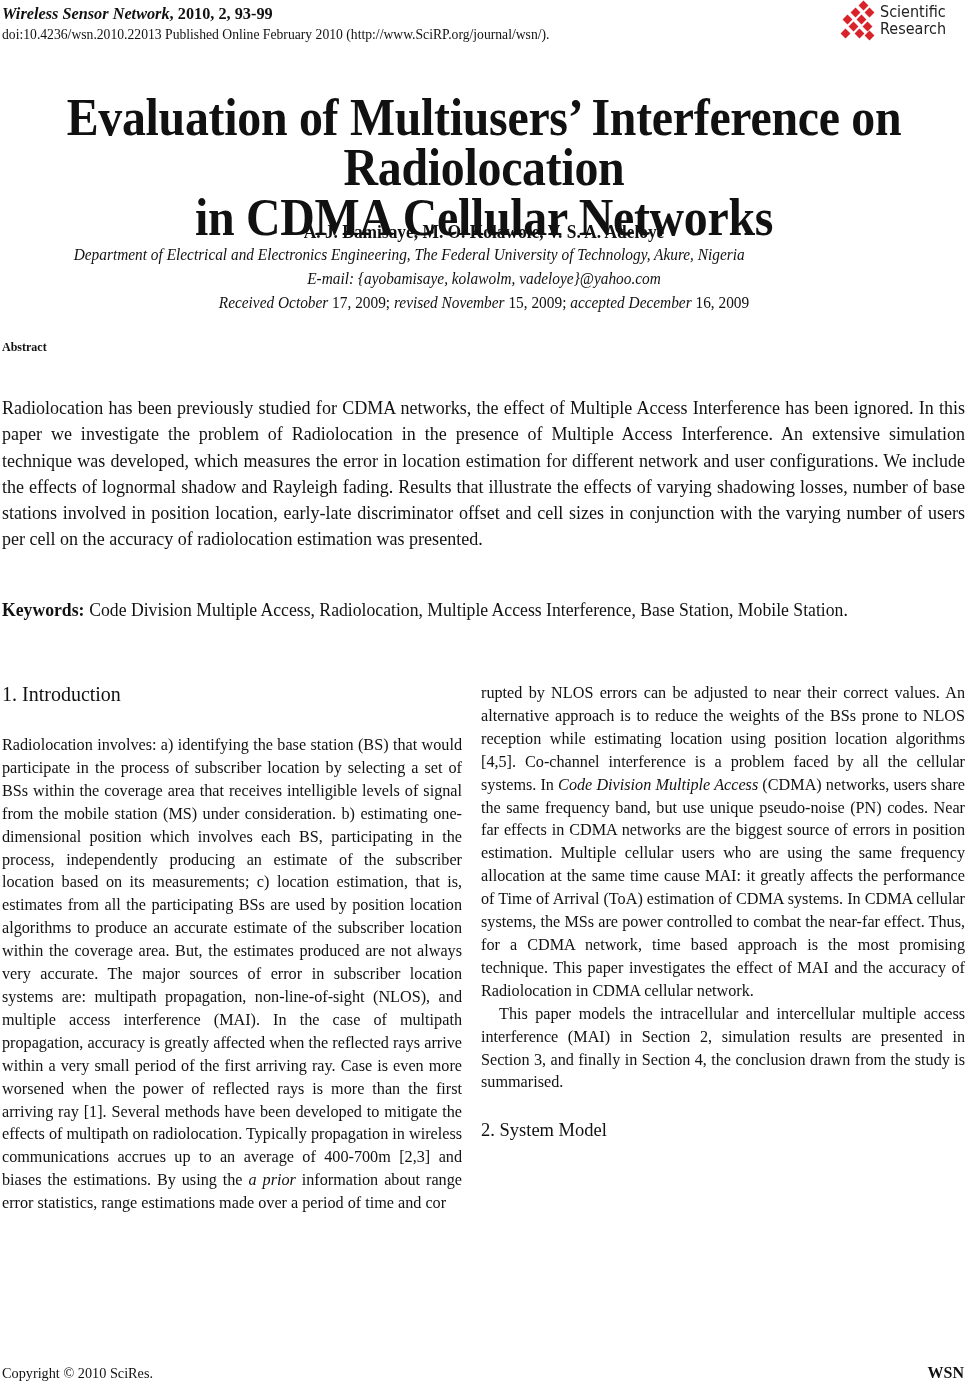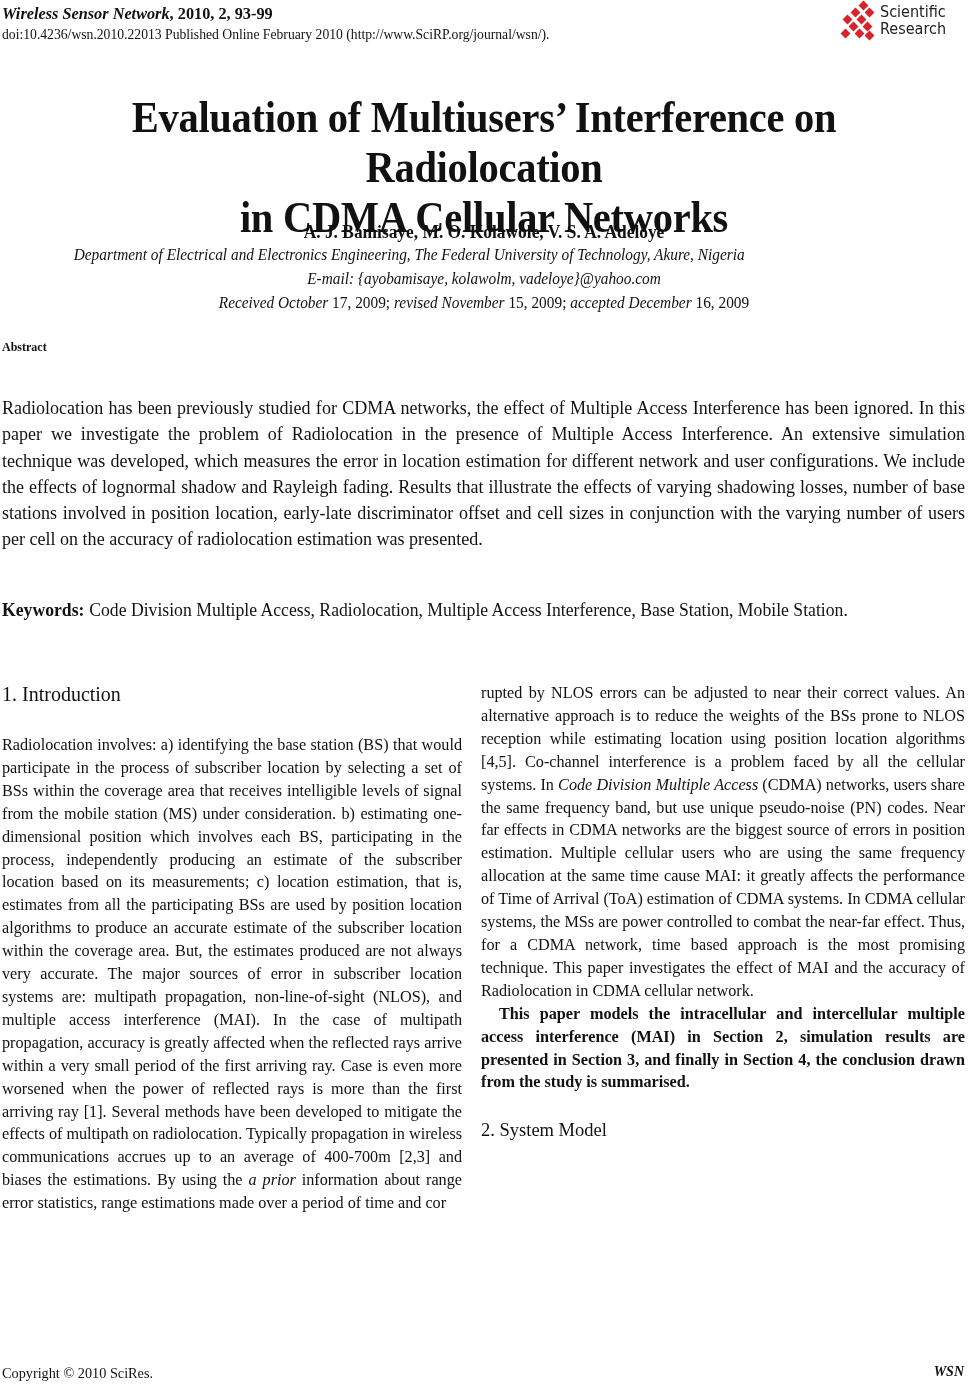--- a/index.html
+++ b/index.html
@@ -13,21 +13,21 @@
   #journal-line .jvol { font-weight: bold; }
   #doi-line { font-size: 15px; line-height: 20px; transform: scaleX(0.91); transform-origin: left; white-space: nowrap; }
 
   #publisher-logo { position: absolute; right: 2px; top: 0px; display: flex; align-items: center; }
   #logo-mark { width: 40px; height: 40px; position: relative; }
   #logo-mark i { position: absolute; width: 7px; height: 7px; background: #d8232a; transform: rotate(45deg); }
   #logo-text { font-family: "DejaVu Sans", sans-serif; font-size: 16px; line-height: 17px; color: #222; transform: scaleX(0.9); transform-origin: left; margin-left: 2px; width: 86px; }
 
   #paper-title {
     position: absolute; left: 0; width: 968px; top: 93px; text-align: center;
-    font-weight: bold; font-size: 44px; line-height: 50px; letter-spacing: -0.3px;
+    font-weight: bold; font-size: 52px; line-height: 50px; letter-spacing: -0.3px;
   }
   #paper-title span { display: block; transform: scaleX(0.92); }
 
   #authors { position: absolute; left: 0; width: 968px; top: 222px; text-align: center; font-weight: bold; font-size: 18.5px; transform: scaleX(0.94); }
   #affiliation { position: absolute; left: 0; width: 880px; top: 245px; text-align: center; font-style: italic; font-size: 16.5px; transform: scaleX(0.93); transform-origin: left; white-space: nowrap; }
   #email { position: absolute; left: 0; width: 968px; top: 269px; text-align: center; font-style: italic; font-size: 16.5px; transform: scaleX(0.93); }
   #dates { position: absolute; left: 0; width: 968px; top: 293px; text-align: center; font-size: 16.5px; transform: scaleX(0.93); }
   #dates em { font-style: italic; }
 
   #abstract-heading { position: absolute; left: 2px; top: 340px; font-weight: bold; font-size: 12px; }
@@ -40,26 +40,26 @@
   #keywords { position: absolute; left: 2px; top: 597px; font-size: 18.5px; line-height: 26px; display: flex; transform: scaleX(0.955); transform-origin: left; }
   #keywords-label { font-weight: bold; white-space: nowrap; margin-right: 5px; }
   #keywords-list { width: 860px; }
 
   .col { position: absolute; top: 680px; font-size: 16.2px; line-height: 22.9px; text-align: justify; }
   #col-left { left: 2px; width: 460px; }
   #col-right { left: 481px; width: 484px; top: 682px; }
   .section-heading { font-weight: normal; font-size: 20px; margin: 0 0 26px 0; line-height: 28px; }
   #col-right .section-heading { font-size: 18.5px; margin: 0 0 20px 0; }
   .para { margin: 0; }
-  .para.indent { text-indent: 18px; font-weight: bold; }
+  .para.indent { text-indent: 18px; }
   .para em { font-style: italic; }
   .spacer { height: 22px; }
 
   #footer-copyright { position: absolute; left: 2px; top: 1364px; font-size: 15.5px; transform: scaleX(0.92); transform-origin: left; white-space: nowrap; }
-  #footer-abbrev { position: absolute; right: 4px; top: 1364px; font-size: 14px; font-weight: bold; font-style: italic; }
+  #footer-abbrev { position: absolute; right: 4px; top: 1364px; font-size: 16px; font-weight: bold; }
 </style>
 </head>
 <body>
 
 <div id="running-head">
   <div id="journal-line">
     <span class="jname">Wireless Sensor Network</span><span class="jvol">, 2010, 2, 93-99</span>
   </div>
   <div id="doi-line">doi:10.4236/wsn.2010.22013 Published Online February 2010 (http://www.SciRP.org/journal/wsn/).</div>
 </div>

